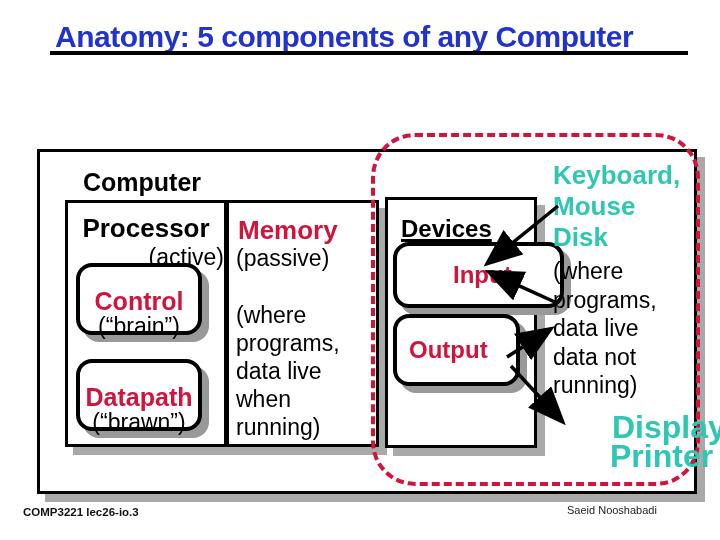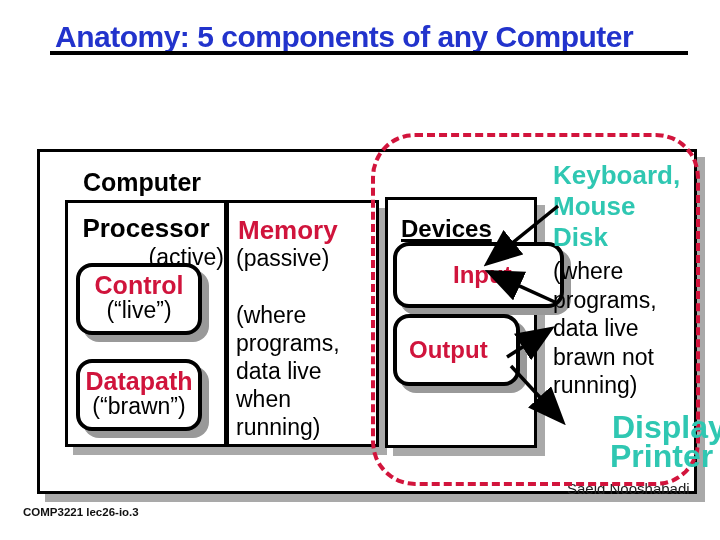--- a/index.html
+++ b/index.html
@@ -17,21 +17,21 @@
   .panel{position:absolute;background:#fff;border:3px solid #000;box-shadow:8px 8px 0 #a9a9a9;}
   .processor{left:65px;top:200px;width:156px;height:241px;}
   .memory{left:226px;top:200px;width:147px;height:241px;}
   .devices{left:385px;top:197px;width:146px;height:245px;}
   .p-title{position:absolute;left:0;top:10px;width:100%;text-align:center;font-size:26px;font-weight:bold;}
   .p-sub{position:absolute;left:0;top:41px;width:100%;text-align:right;font-size:23px;}
   
   .rbox{position:absolute;background:#fff;border:4px solid #000;border-radius:16px;box-shadow:7px 7px 0 #999;}
   .control{left:8px;top:60px;width:118px;height:64px;}
   .datapath{left:8px;top:156px;width:118px;height:64px;}
-  .r-title{margin-top:4px;text-align:center;font-size:25px;font-weight:bold;color:#D0143C;white-space:nowrap;}
+  .r-title{margin-top:20px;text-align:center;font-size:25px;font-weight:bold;color:#D0143C;white-space:nowrap;}
   .r-sub{margin-top:-3px;text-align:center;font-size:23px;white-space:nowrap;}
   
   .m-title{position:absolute;left:9px;top:12px;font-size:26px;font-weight:bold;color:#D0143C;}
   .m-sub{position:absolute;left:7px;top:42px;font-size:23px;}
   .m-note{position:absolute;left:7px;top:98px;font-size:23px;line-height:28px;}
   
   .d-title{position:absolute;left:13px;top:15px;font-size:24px;font-weight:bold;text-decoration:underline;text-decoration-thickness:3px;}
   .iobox{position:absolute;background:#fff;border:4px solid #000;border-radius:16px;box-shadow:7px 7px 0 #999;display:flex;align-items:center;}
   .input-box{left:5px;top:42px;width:119px;height:58px;padding-left:44px;}
   .output-box{left:5px;top:114px;width:119px;height:64px;}
@@ -40,39 +40,39 @@
   .red-dash{position:absolute;left:371px;top:133px;width:321px;height:345px;border:4px dashed #D2143C;border-radius:44px;z-index:5;pointer-events:none;}
   
   .kb-block{position:absolute;left:553px;top:160px;font-size:26px;font-weight:bold;color:#2FC7B2;line-height:31px;z-index:6;}
   .note-block{position:absolute;left:553px;top:257px;font-size:23px;line-height:28.5px;z-index:6;}
   .display-block{position:absolute;left:568px;top:413px;font-size:32px;font-weight:bold;color:#2FC7B2;line-height:29px;z-index:6;margin-left:44px;}
   .red-comma{color:#D2143C;}
   
   .arrows{position:absolute;left:0;top:0;width:720px;height:540px;z-index:7;pointer-events:none;}
   
   .footer-left{position:absolute;left:23px;top:506px;font-size:11.5px;font-weight:600;color:#111;}
-  .footer-right{position:absolute;left:567px;top:480px;font-size:15px;color:#222;}
+  .footer-right{position:absolute;left:567px;top:504px;font-size:11px;color:#222;}
 </style>
 </head>
 <body>
 
 <div class="slide">
 
   <div class="title">Anatomy: 5 components of any Computer</div>
   <div class="title-underline"></div>
 
   <div class="outer-box"></div>
   <div class="computer-label">Computer</div>
 
   <div class="panel processor">
     <div class="p-title">Processor</div>
     <div class="p-sub">(active)</div>
     <div class="rbox control">
       <div class="r-title">Control</div>
-      <div class="r-sub">(“live”)</div>
+      <div class="r-sub">(“brain”)</div>
     </div>
     <div class="rbox datapath">
       <div class="r-title">Datapath</div>
       <div class="r-sub">(“brawn”)</div>
     </div>
   </div>
 
   <div class="panel memory">
     <div class="m-title">Memory</div>
     <div class="m-sub">(passive)</div>
@@ -99,21 +99,21 @@
 
   <div class="kb-block">
     <div>Keyboard,</div>
     <div>Mouse</div>
     <div>Disk</div>
   </div>
   <div class="note-block">
     <div>(where</div>
     <div>programs,</div>
     <div>data live</div>
-    <div>brawn not</div>
+    <div>data not</div>
     <div>running)</div>
   </div>
   <div class="display-block">
     <div><span>Display</span><span class="red-comma">,</span></div>
     <div style="margin-left:-2px;">Printer</div>
   </div>
 
   <svg class="arrows" viewBox="0 0 720 540">
     <defs>
       <marker id="ah" markerWidth="11" markerHeight="9" refX="9" refY="4.5" orient="auto">

